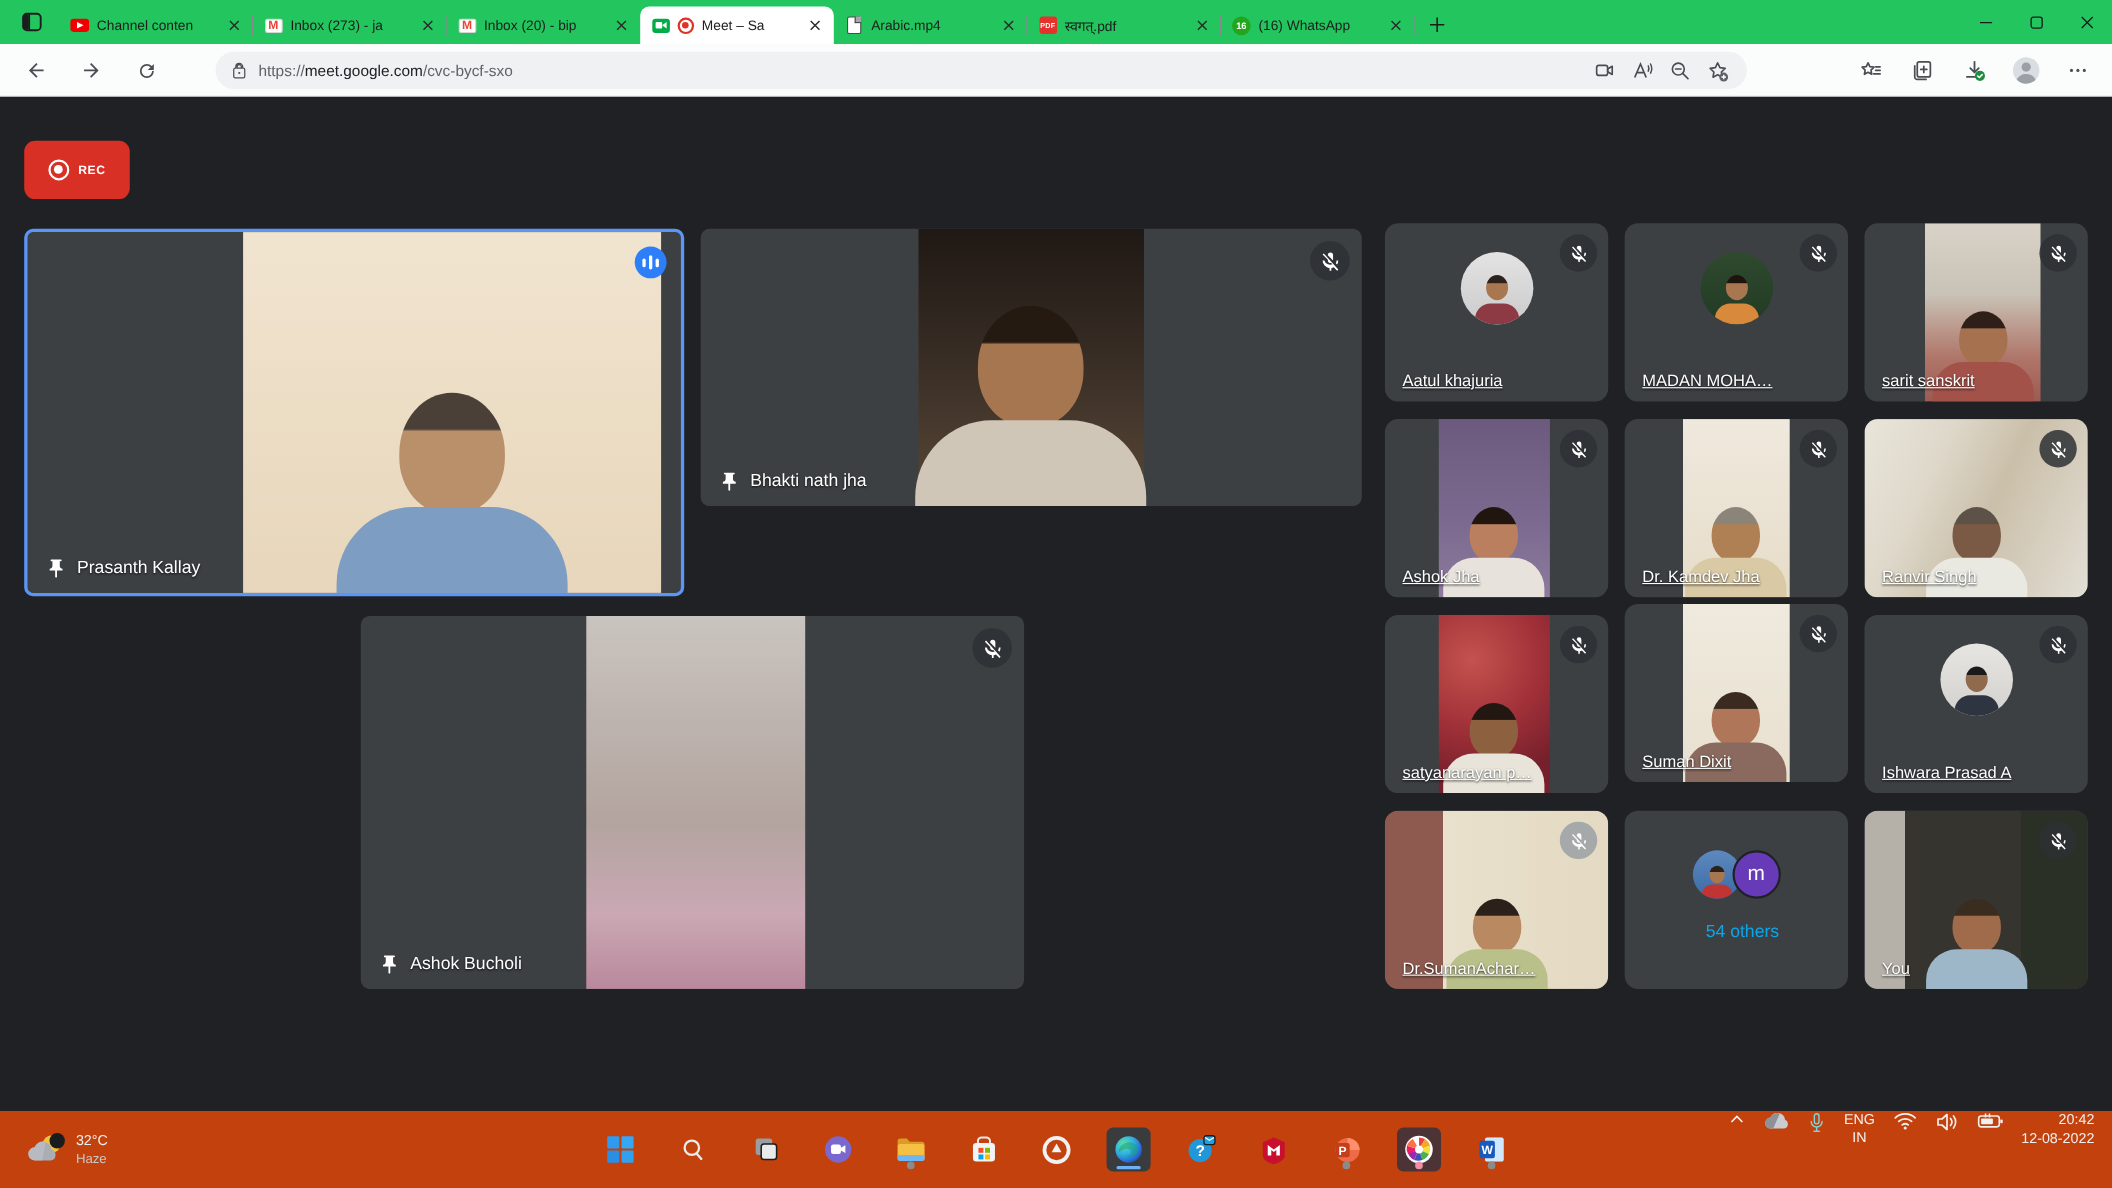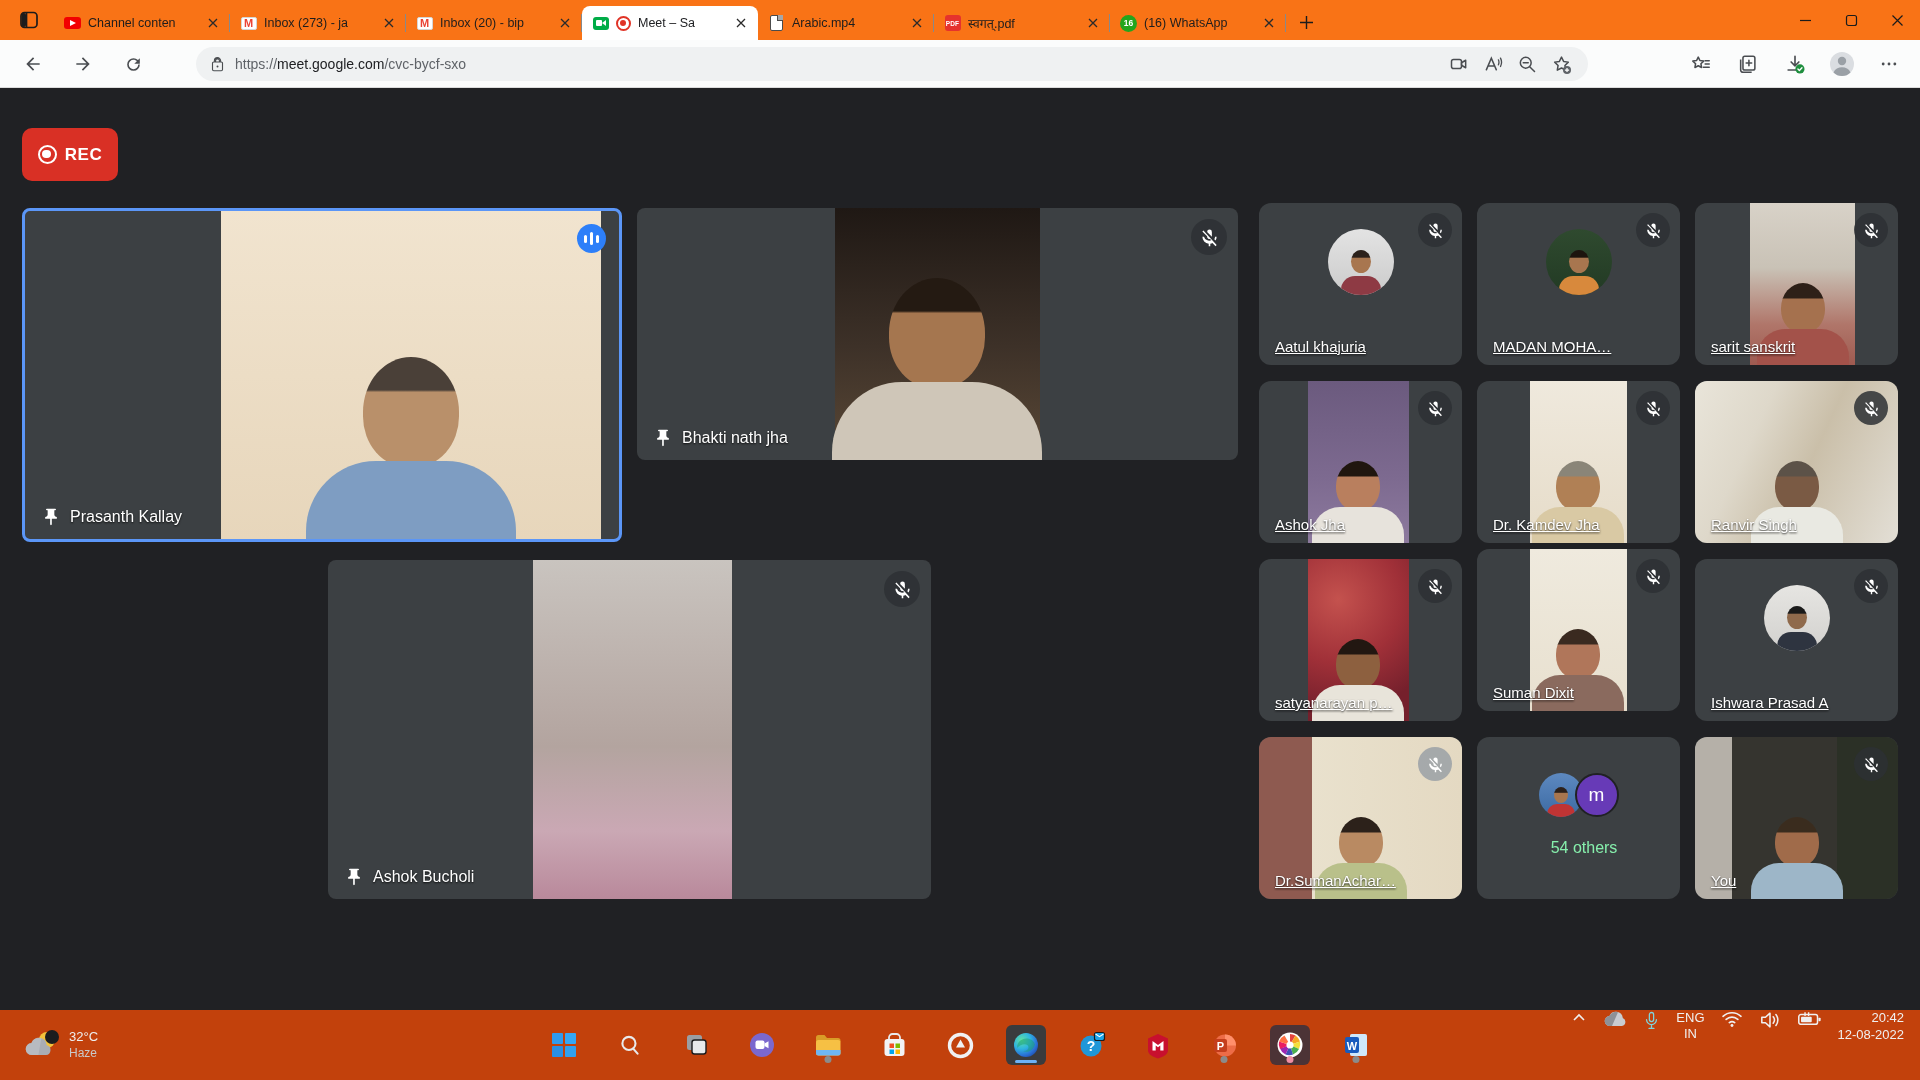--- a/index.html
+++ b/index.html
@@ -1,21 +1,21 @@
 <!DOCTYPE html>
 <html><head>
 <meta charset="utf-8">
 <style>
   * { margin:0; padding:0; box-sizing:border-box; }
   html,body { width:1920px; height:1080px; overflow:hidden; background:#000; }
   body { font-family:"Liberation Sans","DejaVu Sans",sans-serif; }
   #screen { position:relative; width:1920px; height:1080px; background:#202124; }
 
   
-  .tabstrip { position:absolute; left:0; top:0; width:1920px; height:40px; background:#f97316; display:flex; align-items:flex-end; }
+  .tabstrip { position:absolute; left:0; top:0; width:1920px; height:40px; background:#22c55e; display:flex; align-items:flex-end; }
   .tab-actions { width:34px; height:30px; margin:0 8px 5px 12px; border-radius:6px; display:flex; align-items:center; justify-content:center; }
   .tabs { display:flex; align-items:flex-end; height:40px; }
   .tab { width:176px; height:34px; display:flex; align-items:center; padding:0 8px 0 10px; gap:7px; position:relative; }
   .tab:not(.active)::after { content:""; position:absolute; right:0; top:8px; height:18px; width:1px; background:#87898b; }
   .tab.active { background:#fff; border-radius:8px 8px 0 0; height:34px; }
   .tab.active::after { display:none; }
   .tab-title { flex:1; font-size:12.5px; color:#1d1d1d; white-space:nowrap; overflow:hidden; }
   .tab.active .tab-title { color:#202124; }
   .tab-close { width:18px; height:18px; border-radius:4px; display:flex; align-items:center; justify-content:center; flex:0 0 auto; }
   .newtab { width:28px; height:28px; margin:0 0 4px 6px; border-radius:6px; display:flex; align-items:center; justify-content:center; }
@@ -40,21 +40,21 @@
   .navbtn { position:absolute; top:7px; width:34px; height:34px; border-radius:6px; display:flex; align-items:center; justify-content:center; }
   .addr { position:absolute; left:196px; top:7px; width:1392px; height:34px; background:#eff1f2; border-radius:17px; display:flex; align-items:center; padding:0 10px 0 14px; }
   .addr .url { flex:1; font-size:14px; color:#5f6368; white-space:nowrap; overflow:hidden; margin-left:10px; }
   .addr .url b { color:#202124; font-weight:normal; }
   .addr-ic { width:34px; height:30px; display:flex; align-items:center; justify-content:center; border-radius:6px; flex:0 0 auto; }
   .tb-right { position:absolute; right:14px; top:7px; display:flex; align-items:center; gap:13px; }
   .tbr-ic { width:34px; height:34px; display:flex; align-items:center; justify-content:center; border-radius:6px; position:relative; }
 
   
   .content { position:absolute; left:0; top:88px; width:1920px; height:922px; background:#202124; }
-  .recbadge { position:absolute; left:22px; top:40px; width:96px; height:53px; background:#d93025; border-radius:10px; display:flex; align-items:center; justify-content:center; gap:8px; color:#fff; font-weight:bold; font-size:17px; letter-spacing:.5px; }
+  .recbadge { position:absolute; left:22px; top:40px; width:96px; height:53px; background:#d93025; border-radius:10px; display:flex; align-items:center; justify-content:center; gap:8px; color:#fff; font-weight:bold; font-size:11px; letter-spacing:.5px; }
   .recicon { width:19px; height:19px; border-radius:50%; border:2.6px solid #fff; position:relative; }
   .recicon::after { content:""; position:absolute; left:2.6px; top:2.6px; width:8.4px; height:8.4px; background:#fff; border-radius:50%; }
 
   .btile { position:absolute; background:#3c4043; border-radius:8px; overflow:hidden; }
   .btile.pinned-border { border:3px solid #5b96f7; }
   .gtile { position:absolute; width:203px; height:162px; background:#3c4043; border-radius:12px; overflow:hidden; }
 
   .vid { position:absolute; top:0; bottom:0; background:var(--vbg,#555); }
   .vid.full { left:0; right:0; }
   .sil { position:absolute; left:0; right:0; top:0; bottom:0; }
@@ -76,21 +76,21 @@
   .pavatar { position:absolute; left:50%; top:26px; transform:translateX(-50%); width:66px; height:66px; border-radius:50%; background:var(--abg,#ddd); overflow:hidden; }
   .pavatar::before { content:""; position:absolute; left:50%; transform:translateX(-50%); bottom:22px; width:20px; height:23px; border-radius:50%; background:linear-gradient(var(--hair,#33261f) 32%, var(--skin,#a8764f) 34%); }
   .pavatar::after { content:""; position:absolute; left:50%; transform:translateX(-50%); bottom:0; width:40px; height:19px; border-radius:14px 14px 0 0; background:var(--shirt,#888); }
 
   .others-avs { position:absolute; left:50%; top:36px; transform:translateX(-50%); display:flex; }
   .oav { width:44px; height:44px; border-radius:50%; position:relative; overflow:hidden; }
   .oav.photo { background:linear-gradient(#5d89c0,#3c6aa3); margin-right:-8px; z-index:1; }
   .oav.photo::before { content:""; position:absolute; left:50%; transform:translateX(-50%); bottom:14px; width:14px; height:16px; border-radius:50%; background:linear-gradient(#2c211b 34%, #a8764f 36%); }
   .oav.photo::after { content:""; position:absolute; left:50%; transform:translateX(-50%); bottom:0; width:28px; height:13px; border-radius:10px 10px 0 0; background:#c03434; }
   .oav.initial { background:#673ab7; border:2px solid #202124; color:#fff; font-size:19px; display:flex; align-items:center; justify-content:center; z-index:2; }
-  .others-label { position:absolute; left:0; right:0; top:102px; text-align:center; color:#86efac; font-size:16px;padding-left:11px; }
+  .others-label { position:absolute; left:0; right:0; top:102px; text-align:center; color:#0ea5e9; font-size:16px;padding-left:11px; }
 
   
   .vv-prasanth { --vbg:linear-gradient(180deg,#f1e4cf,#e7d6bb); --hair:#4a4038; --skin:#b9906a; --shirt:#7e9dc2; }
   .vv-bhakti   { --vbg:linear-gradient(180deg,#1f1814,#3d3128 55%,#5a4836); --hair:#241a12; --skin:#a5764f; --shirt:#cfc6b8; }
   .vv-ashokb   { --vbg:linear-gradient(180deg,#c9c4bf,#b3a49f 55%,#caa8b4 80%,#b9899b); }
   .vv-sarit    { --vbg:linear-gradient(180deg,#d8d2c8,#c9c2b6 40%,#b0766a 75%,#9e5a50); --hair:#2e2018; --skin:#a5714e; --shirt:#a3524a; }
   .vv-ashokjha { --vbg:linear-gradient(180deg,#6b5a7e,#7d6a90 60%,#8d7a9e); --hair:#20160f; --skin:#b97f5e; --shirt:#e7e3dc; }
   .vv-kamdev   { --vbg:linear-gradient(180deg,#efe9dd,#e6dcc9); --hair:#8f8highlight578; --skin:#b08055; --shirt:#d9c9a4; }
   .vv-kamdev   { --hair:#8a8578; }
   .vv-ranvir   { --vbg:linear-gradient(115deg,#e9e5da 0%,#ded8ca 30%,#cabfa9 55%,#e3dfd6 100%); --hair:#5c5248; --skin:#7a5a44; --shirt:#e9e9e2; }

